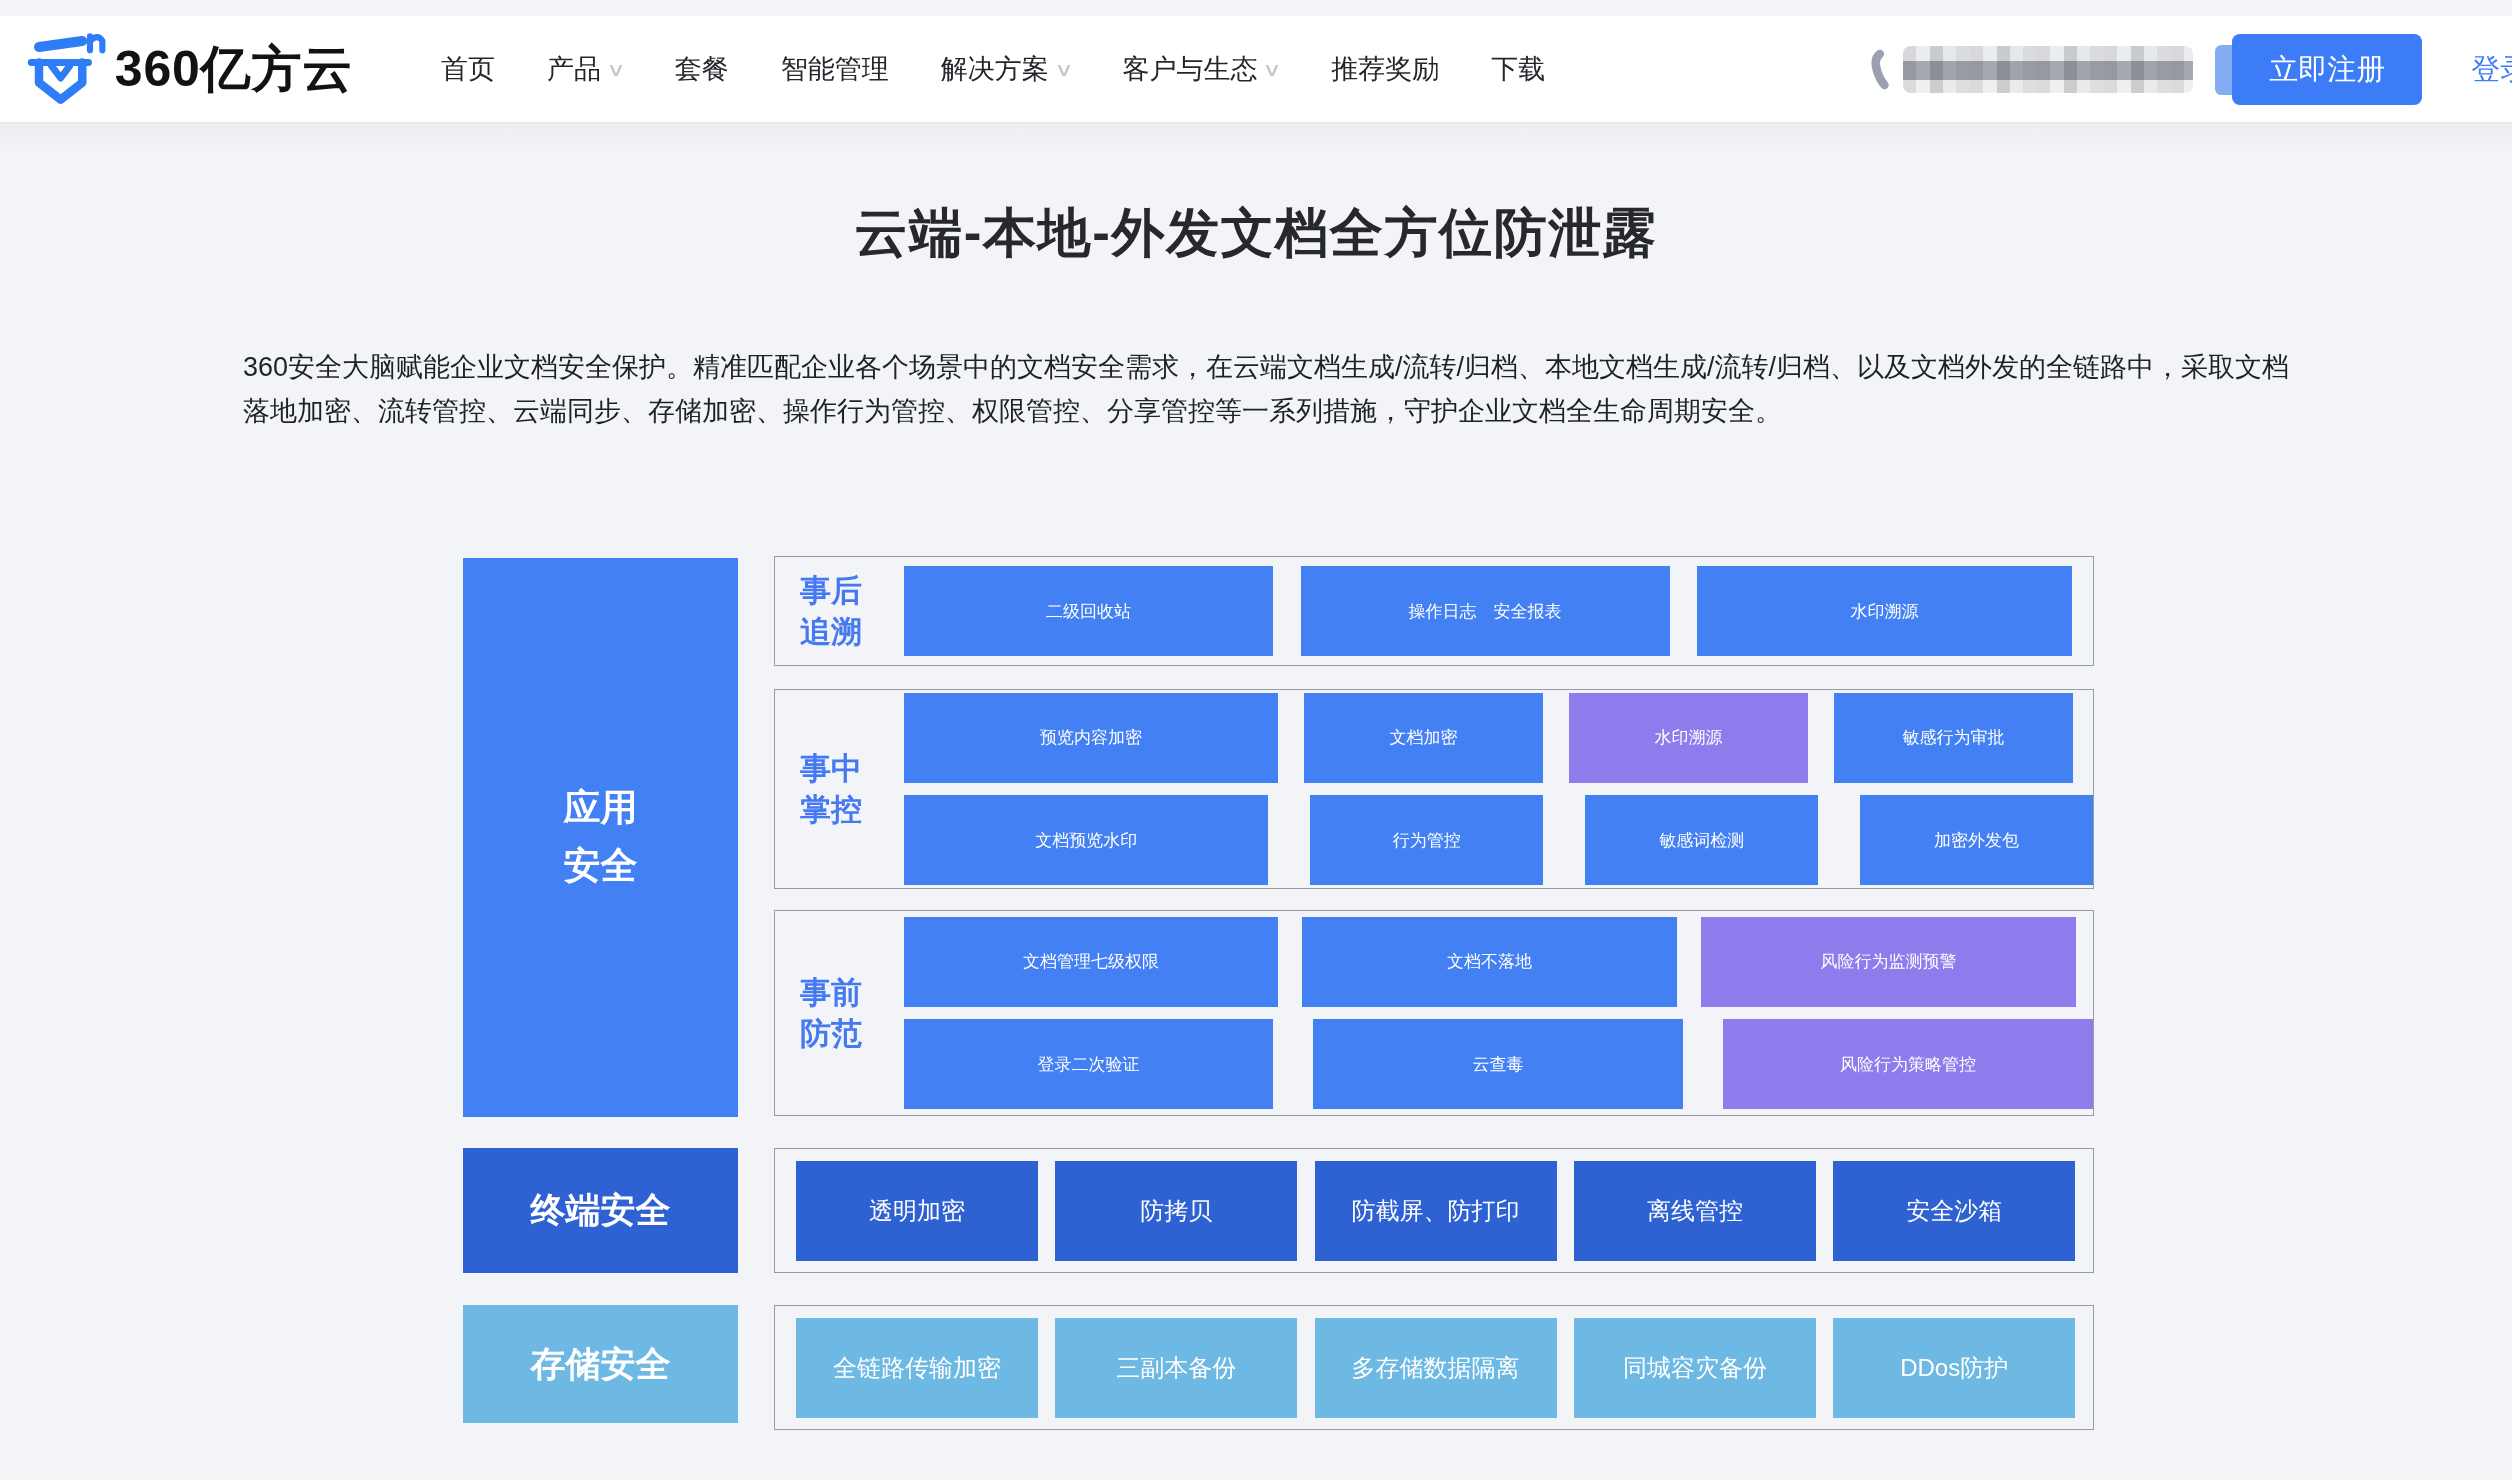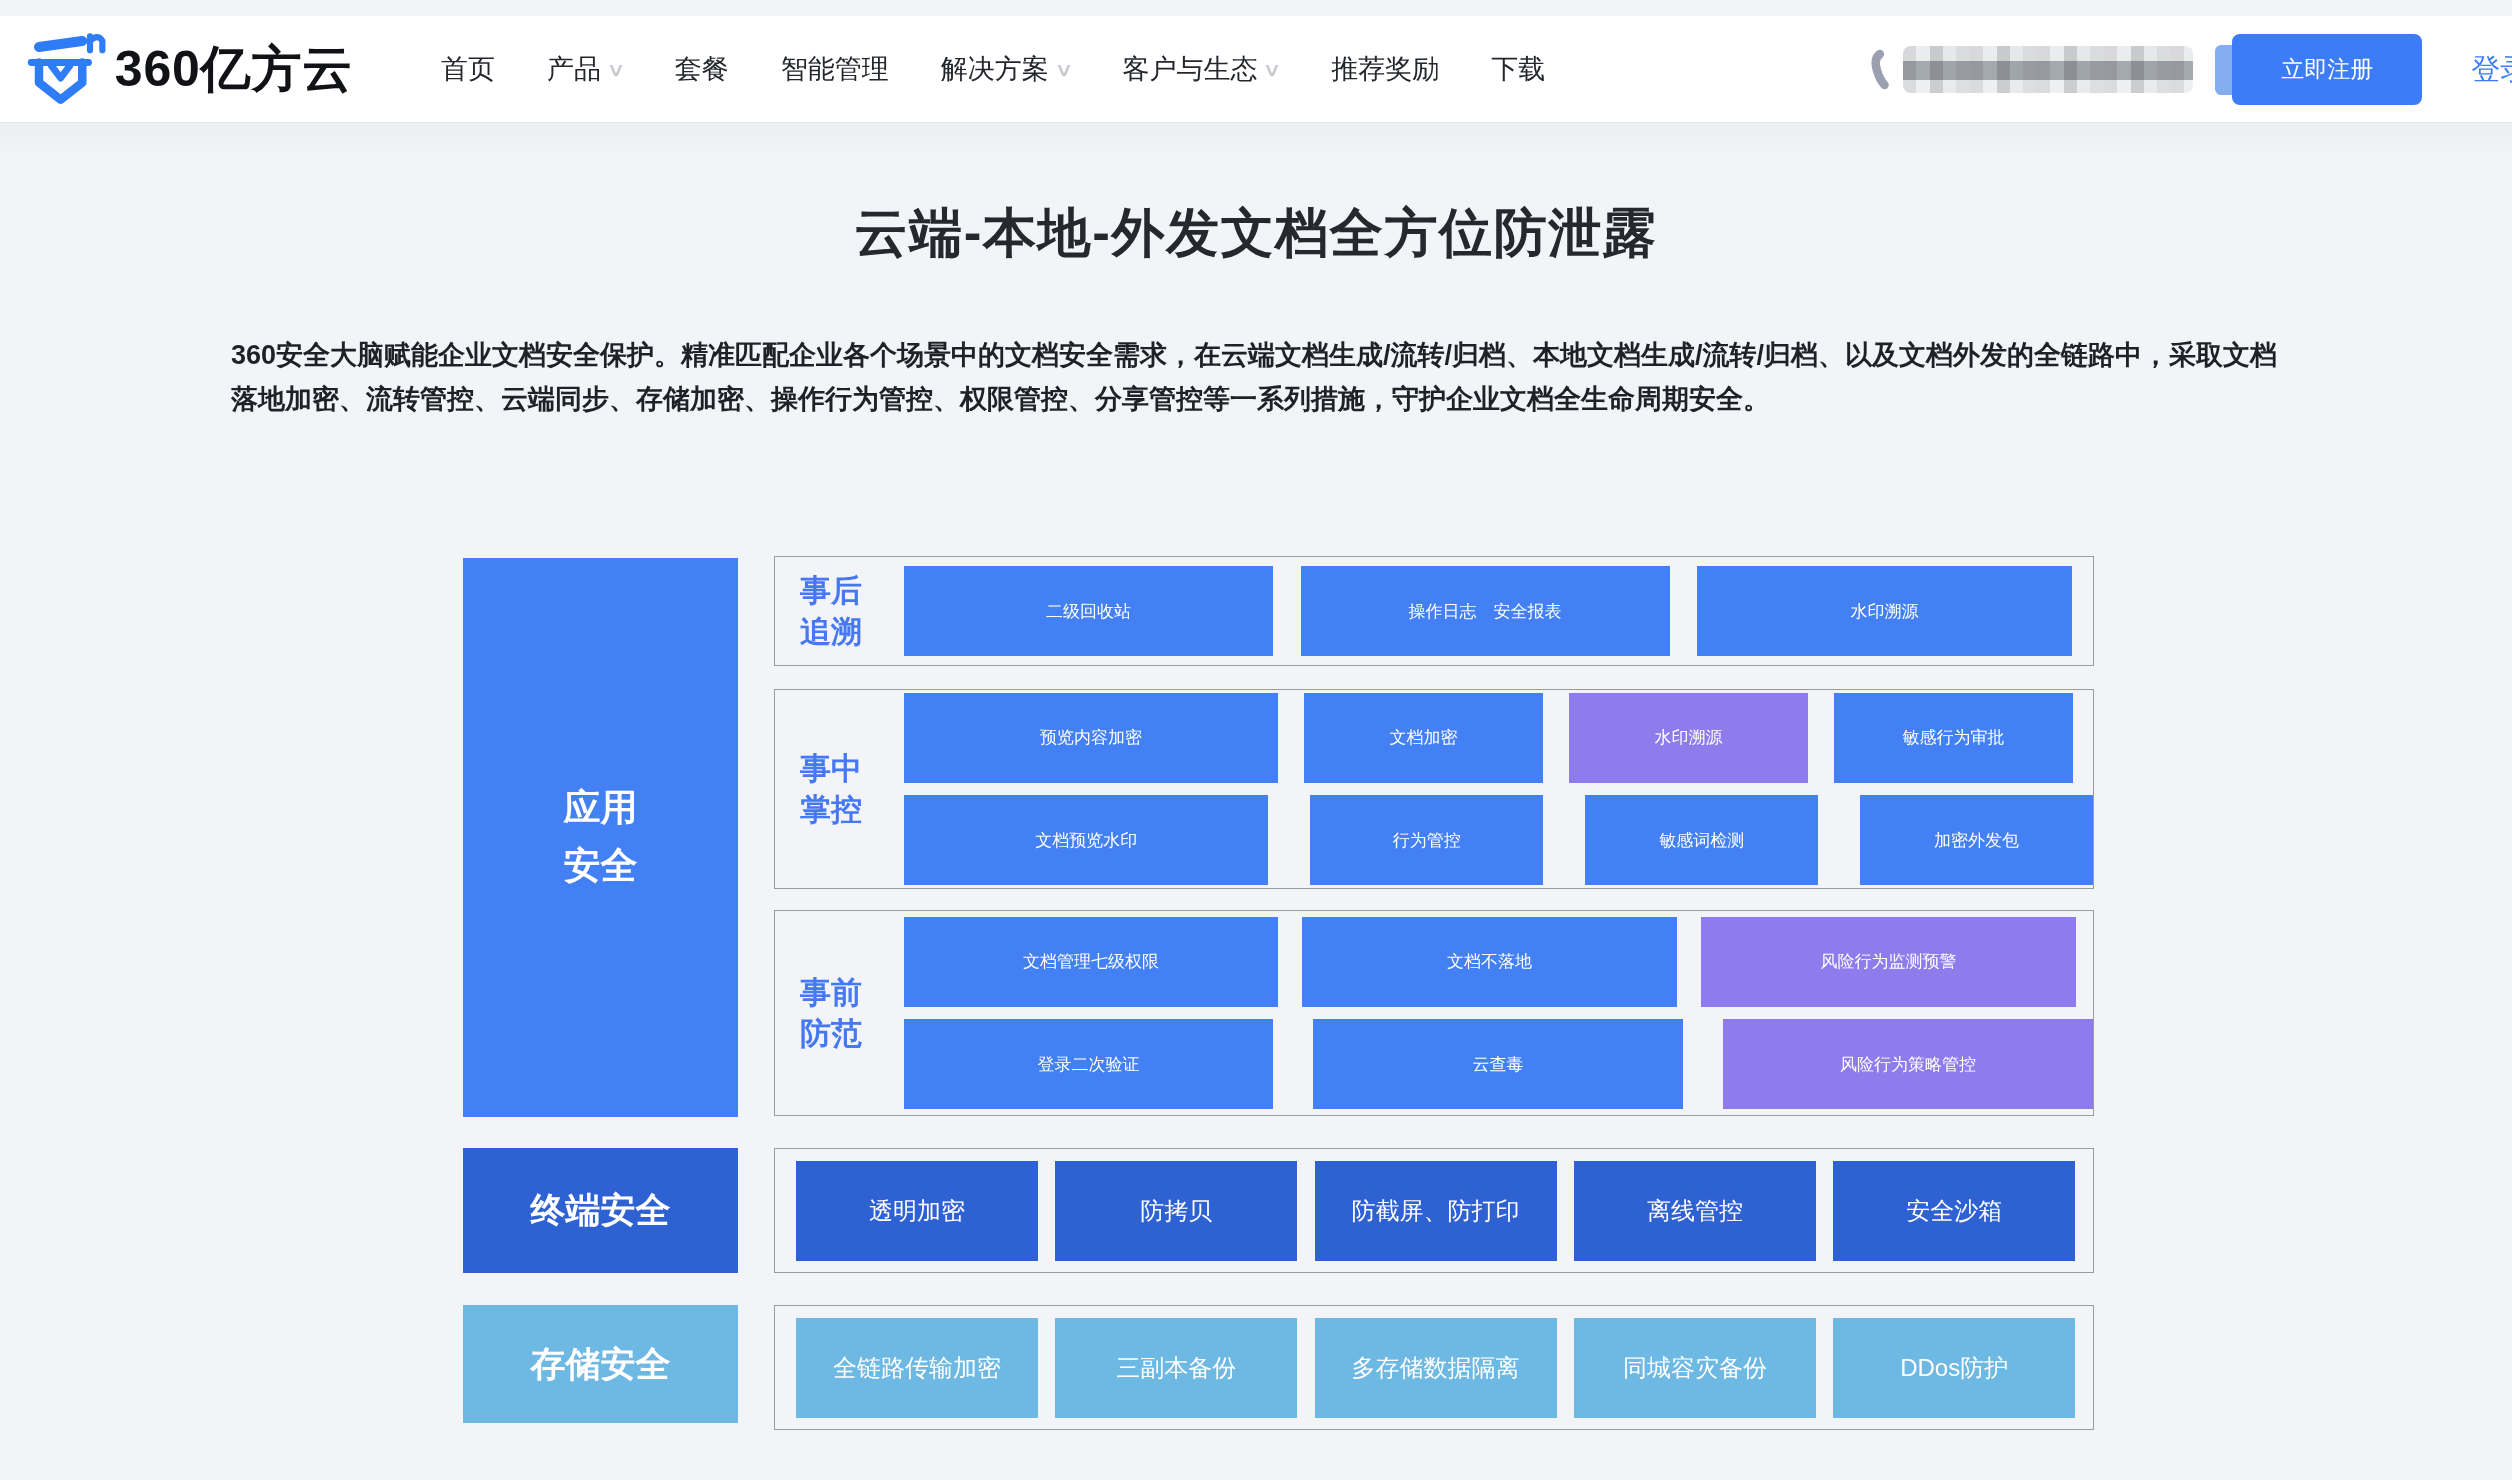--- a/index.html
+++ b/index.html
@@ -25,33 +25,33 @@
   .phone-hook{width:31px;height:47px;margin-right:3.1px;}
   .mosaic{
     width:290px;height:47px;border-radius:7.8px;margin-right:22px;
     background-image:
       repeating-linear-gradient(90deg, rgba(0,0,0,0.10) 0 13.3px, rgba(0,0,0,0.02) 13.3px 27px, rgba(0,0,0,0.16) 27px 40px, rgba(0,0,0,0.04) 40px 53px, rgba(0,0,0,0.09) 53px 67px),
       linear-gradient(180deg,#F0F1F3 0%,#F0F1F3 32%,#A7ABB2 32%,#A7ABB2 72%,#F3F4F6 72%,#F3F4F6 100%);
   }
   .blue-sliver{width:33px;height:50px;background:#85AEF2;border-radius:6.3px;margin-right:-15.7px;z-index:0;}
   .register-btn{
     width:190px;height:71px;background:#3D7CF7;color:#FFFFFF;border:none;border-radius:7.8px;
-    font-size:23px;display:flex;align-items:center;justify-content:center;cursor:pointer;z-index:1;
+    font-size:29px;display:flex;align-items:center;justify-content:center;cursor:pointer;z-index:1;
     font-family:inherit;
   }
   .login-link{font-size:29px;color:#3D7CF7;margin-left:49px;margin-right:-17.3px;white-space:nowrap;cursor:pointer;}
   
   .main-shade{position:absolute;left:0;top:108px;width:2512px;height:47px;background:linear-gradient(180deg,#E9EBEF 0%,#F2F4F8 100%);}
   .hero-title{
     position:absolute;left:0;top:198px;width:2512px;text-align:center;
     font-size:53px;font-weight:700;color:#26282E;letter-spacing:1.6px;margin:0;
   }
   .hero-desc{
     position:absolute;left:231px;top:333px;width:2060px;
-    font-size:27px;line-height:44px;color:#1E2126;margin:0;font-weight:bold;
+    font-size:27px;line-height:44px;color:#1E2126;margin:12px;
   }
   
   .diagram{position:absolute;left:463px;top:556px;width:1631px;height:879px;}
   .cat-block{
     position:absolute;left:0;width:275px;color:#FFFFFF;
     display:flex;align-items:center;justify-content:center;
     font-weight:700;text-align:center;white-space:pre-line;
   }
   .cat-app{top:1.6px;height:559px;background:#4380F4;font-size:37px;line-height:58px;}
   .cat-terminal{top:592px;height:125px;background:#2E61D1;font-size:35px;}

